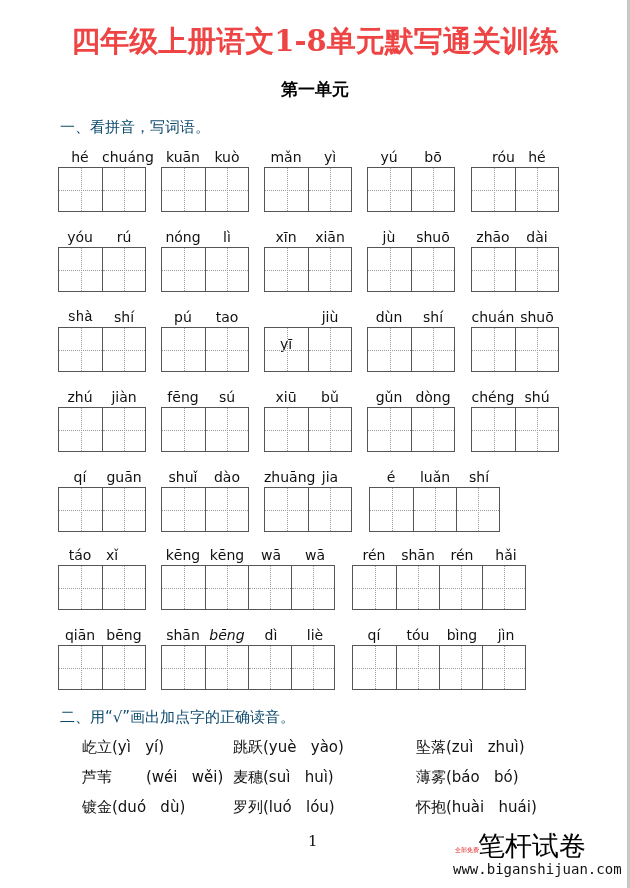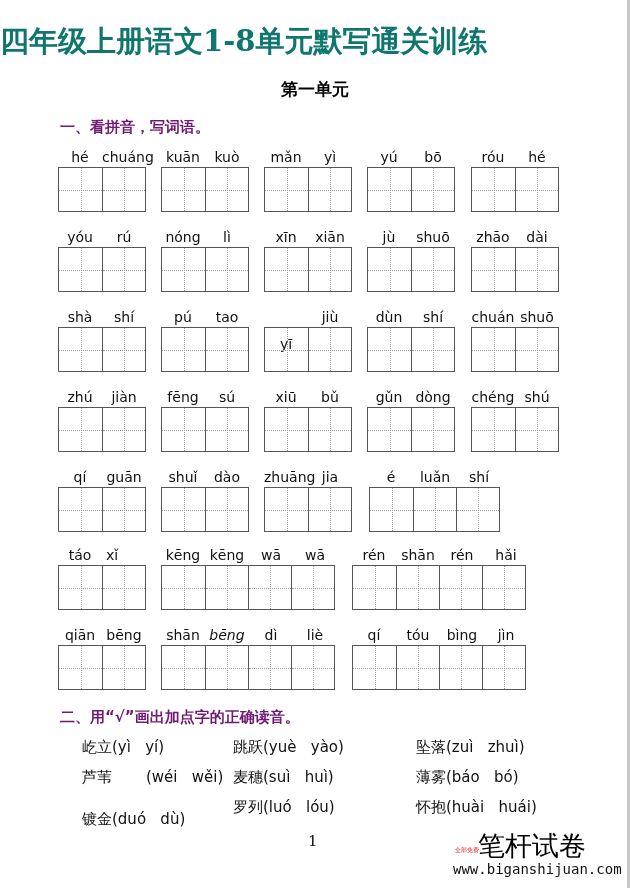--- a/index.html
+++ b/index.html
@@ -3,31 +3,31 @@
 <meta charset="utf-8">
 <style>
   html, body { margin: 0; padding: 0; }
   body {
     width: 630px; height: 888px; position: relative; overflow: hidden;
     background: #ffffff; color: #111;
     font-family: "DejaVu Sans", "Liberation Sans", sans-serif;
   }
   .right-strip { position: absolute; left: 627px; top: 0; width: 3px; height: 888px; background: #c8c8c8; }
   .title {
-    position: absolute; left: 0; width: 630px; top: 22px; 
+    position: absolute; left: 0; width: 630px; top: 22px; text-align: center;
     font-family: "DejaVu Serif", "Liberation Serif", serif;
-    font-size: 29px; font-weight: bold; letter-spacing: 0px; color: #0f766e;
+    font-size: 29px; font-weight: bold; letter-spacing: 0px; color: #ef4444;
   }
   .subtitle {
     position: absolute; left: 0; width: 630px; top: 78px; text-align: center;
     font-family: "DejaVu Serif", "Liberation Serif", serif;
     font-size: 17px; font-weight: bold; color: #000;
   }
   .section-heading {
-    position: absolute; left: 60px; font-size: 15px; font-weight: bold; color: #701a75;
+    position: absolute; left: 60px; font-size: 15px; font-weight: normal; color: #0c4a6e;
   }
   .group { position: absolute; }
   .pinyin-row { position: absolute; left: 0; top: 0; height: 18px; white-space: nowrap; }
   .py {
     position: absolute; top: 0; font-size: 14px; color: #111; text-align: center;
     font-family: "DejaVu Sans", "Liberation Sans", sans-serif; line-height: 18px;
   }
   .boxes { position: absolute; left: 0; top: 19px; display: flex; border: 1.5px solid #555; }
   .cell {
     width: 43px; height: 43px; position: relative; box-sizing: border-box;
@@ -100,21 +100,21 @@
         <span class="py" style="left: 0px; width: 44px;">yú</span>
         <span class="py" style="left: 44px; width: 44px;">bō</span>
       </div>
       <div class="boxes">
         <div class="cell"></div>
         <div class="cell"></div>
       </div>
     </div>
     <div class="group" style="left: 471px; top: 148px;">
       <div class="pinyin-row">
-        <span class="py" style="left: 0px; width: 44px;">róu</span>
+        <span class="py" style="left: 0px; width: 44px; text-align: right;">róu</span>
         <span class="py" style="left: 44px; width: 44px;">hé</span>
       </div>
       <div class="boxes">
         <div class="cell"></div>
         <div class="cell"></div>
       </div>
     </div>
     <div class="group" style="left: 58px; top: 228px;">
       <div class="pinyin-row">
         <span class="py" style="left: 0px; width: 44px;">yóu</span>
@@ -160,21 +160,21 @@
         <span class="py" style="left: 0px; width: 44px;">zhāo</span>
         <span class="py" style="left: 44px; width: 44px;">dài</span>
       </div>
       <div class="boxes">
         <div class="cell"></div>
         <div class="cell"></div>
       </div>
     </div>
     <div class="group" style="left: 58px; top: 308px;">
       <div class="pinyin-row">
-        <span class="py" style="left: 0px; width: 44px;">shà</span>
+        <span class="py" style="left: 0px; width: 44px; font-family: Liberation Mono, monospace;">shà</span>
         <span class="py" style="left: 44px; width: 44px;">shí</span>
       </div>
       <div class="boxes">
         <div class="cell"></div>
         <div class="cell"></div>
       </div>
     </div>
     <div class="group" style="left: 161px; top: 308px;">
       <div class="pinyin-row">
         <span class="py" style="left: 0px; width: 44px;">pú</span>
@@ -387,21 +387,21 @@
 
 <div class="section-heading" style="top:708px;">二、用“√”画出加点字的正确读音。</div>
 
 <div id="q2-area">
     <div class="q2-item" style="left: 82px; top: 738px;"><span class="word">屹立</span><span style="white-space: pre;">(yì   yí)</span></div>
     <div class="q2-item" style="left: 233px; top: 738px;"><span class="word">跳跃</span><span style="white-space: pre;">(yuè   yào)</span></div>
     <div class="q2-item" style="left: 416px; top: 738px;"><span class="word">坠落</span><span style="white-space: pre;">(zuì   zhuì)</span></div>
     <div class="q2-item" style="left: 82px; top: 768px;"><span class="word">芦苇</span><span style="white-space: pre; margin-left: 34px;">(wéi   wěi)</span></div>
     <div class="q2-item" style="left: 233px; top: 768px;"><span class="word">麦穗</span><span style="white-space: pre;">(suì   huì)</span></div>
     <div class="q2-item" style="left: 416px; top: 768px;"><span class="word">薄雾</span><span style="white-space: pre;">(báo   bó)</span></div>
-    <div class="q2-item" style="left: 82px; top: 798px; margin-top: 12px;"><span class="word">镀金</span><span style="white-space: pre;">(duó   dù)</span></div>
+    <div class="q2-item" style="left: 82px; top: 798px;"><span class="word">镀金</span><span style="white-space: pre;">(duó   dù)</span></div>
     <div class="q2-item" style="left: 233px; top: 798px;"><span class="word">罗列</span><span style="white-space: pre;">(luó   lóu)</span></div>
     <div class="q2-item" style="left: 416px; top: 798px;"><span class="word">怀抱</span><span style="white-space: pre;">(huài   huái)</span></div>
   </div>
 
 <div class="page-number">1</div>
 
 <div class="brand">
   <span class="brand-free">全部免费</span>
   <span class="brand-name">笔杆试卷</span>
   <span class="brand-url">www.biganshijuan.com</span>

